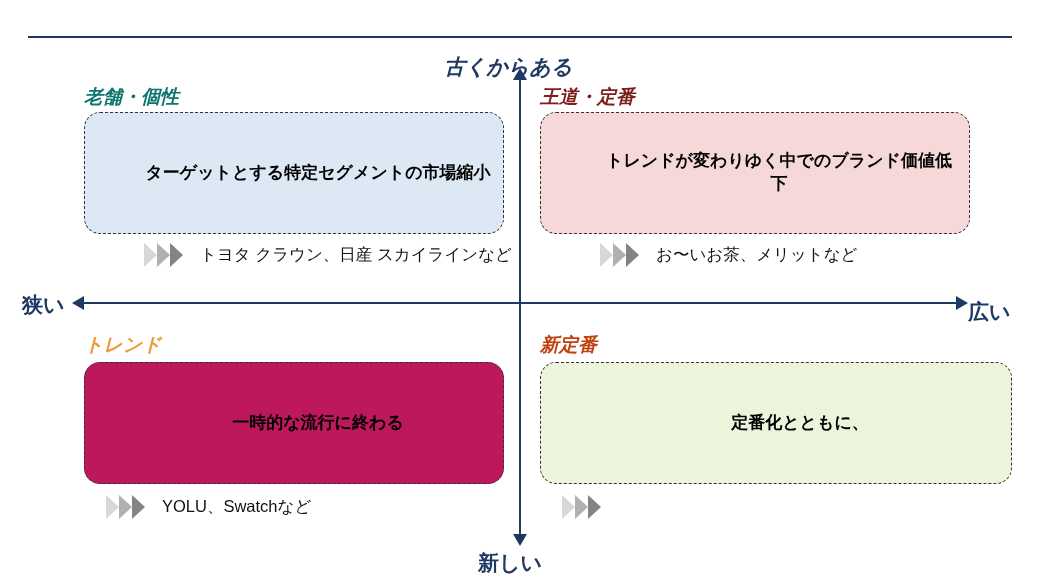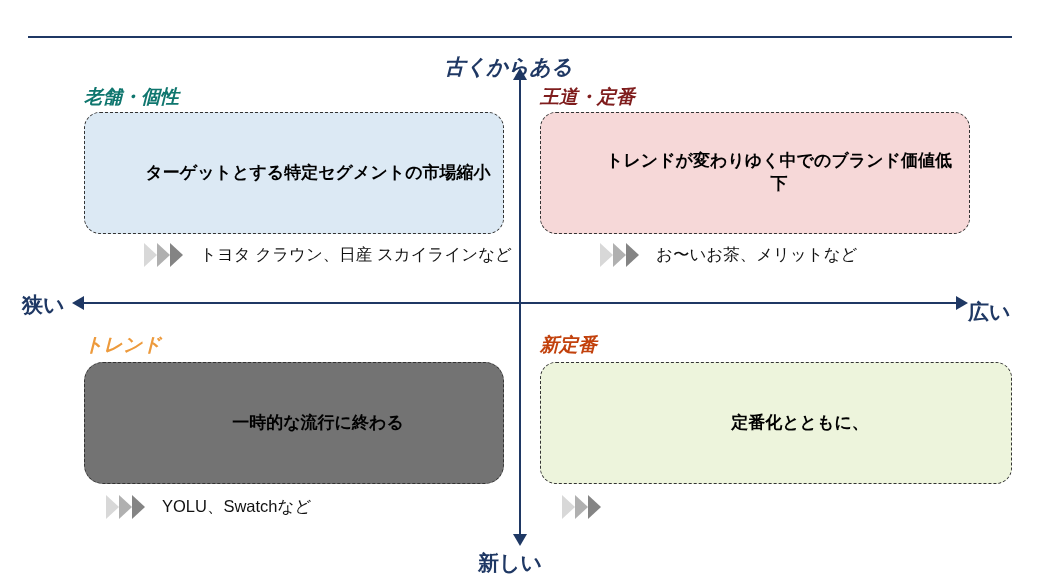--- a/index.html
+++ b/index.html
@@ -100,21 +100,21 @@
   
   #q-tl { left:84px;  top:84px;  width:420px; }
   #q-tr { left:540px; top:84px;  width:430px; }
   #q-bl { left:84px;  top:332px; width:420px; }
   #q-br { left:540px; top:332px; width:430px; }
 
   #q-tl .q-box, #q-tr .q-box { top:28px; height:122px; }
   #q-bl .q-box, #q-br .q-box { top:30px; height:122px; }
   #q-tl .q-box { width:420px; background:#DCE9F4; }
   #q-tr .q-box { width:430px; background:#F6D8D8;text-align:center; }
-  #q-bl .q-box { width:420px; background:#737373;border-radius:19px; }
+  #q-bl .q-box { width:420px; background:#be185d; }
   #q-br .q-box { width:472px; background:#EDF4DC; }
 
   #q-tl .q-brands, #q-tr .q-brands { top:158px;padding-left:38px; }
   #q-bl .q-brands, #q-br .q-brands { top:162px; }
 
   #q-tl .q-title { color:#0f766e; }
   #q-tr .q-title { color:#7f1d1d; }
   #q-bl .q-title { color:#ED9A3C; }
   #q-br .q-title { color:#c2410c; }
 </style>

